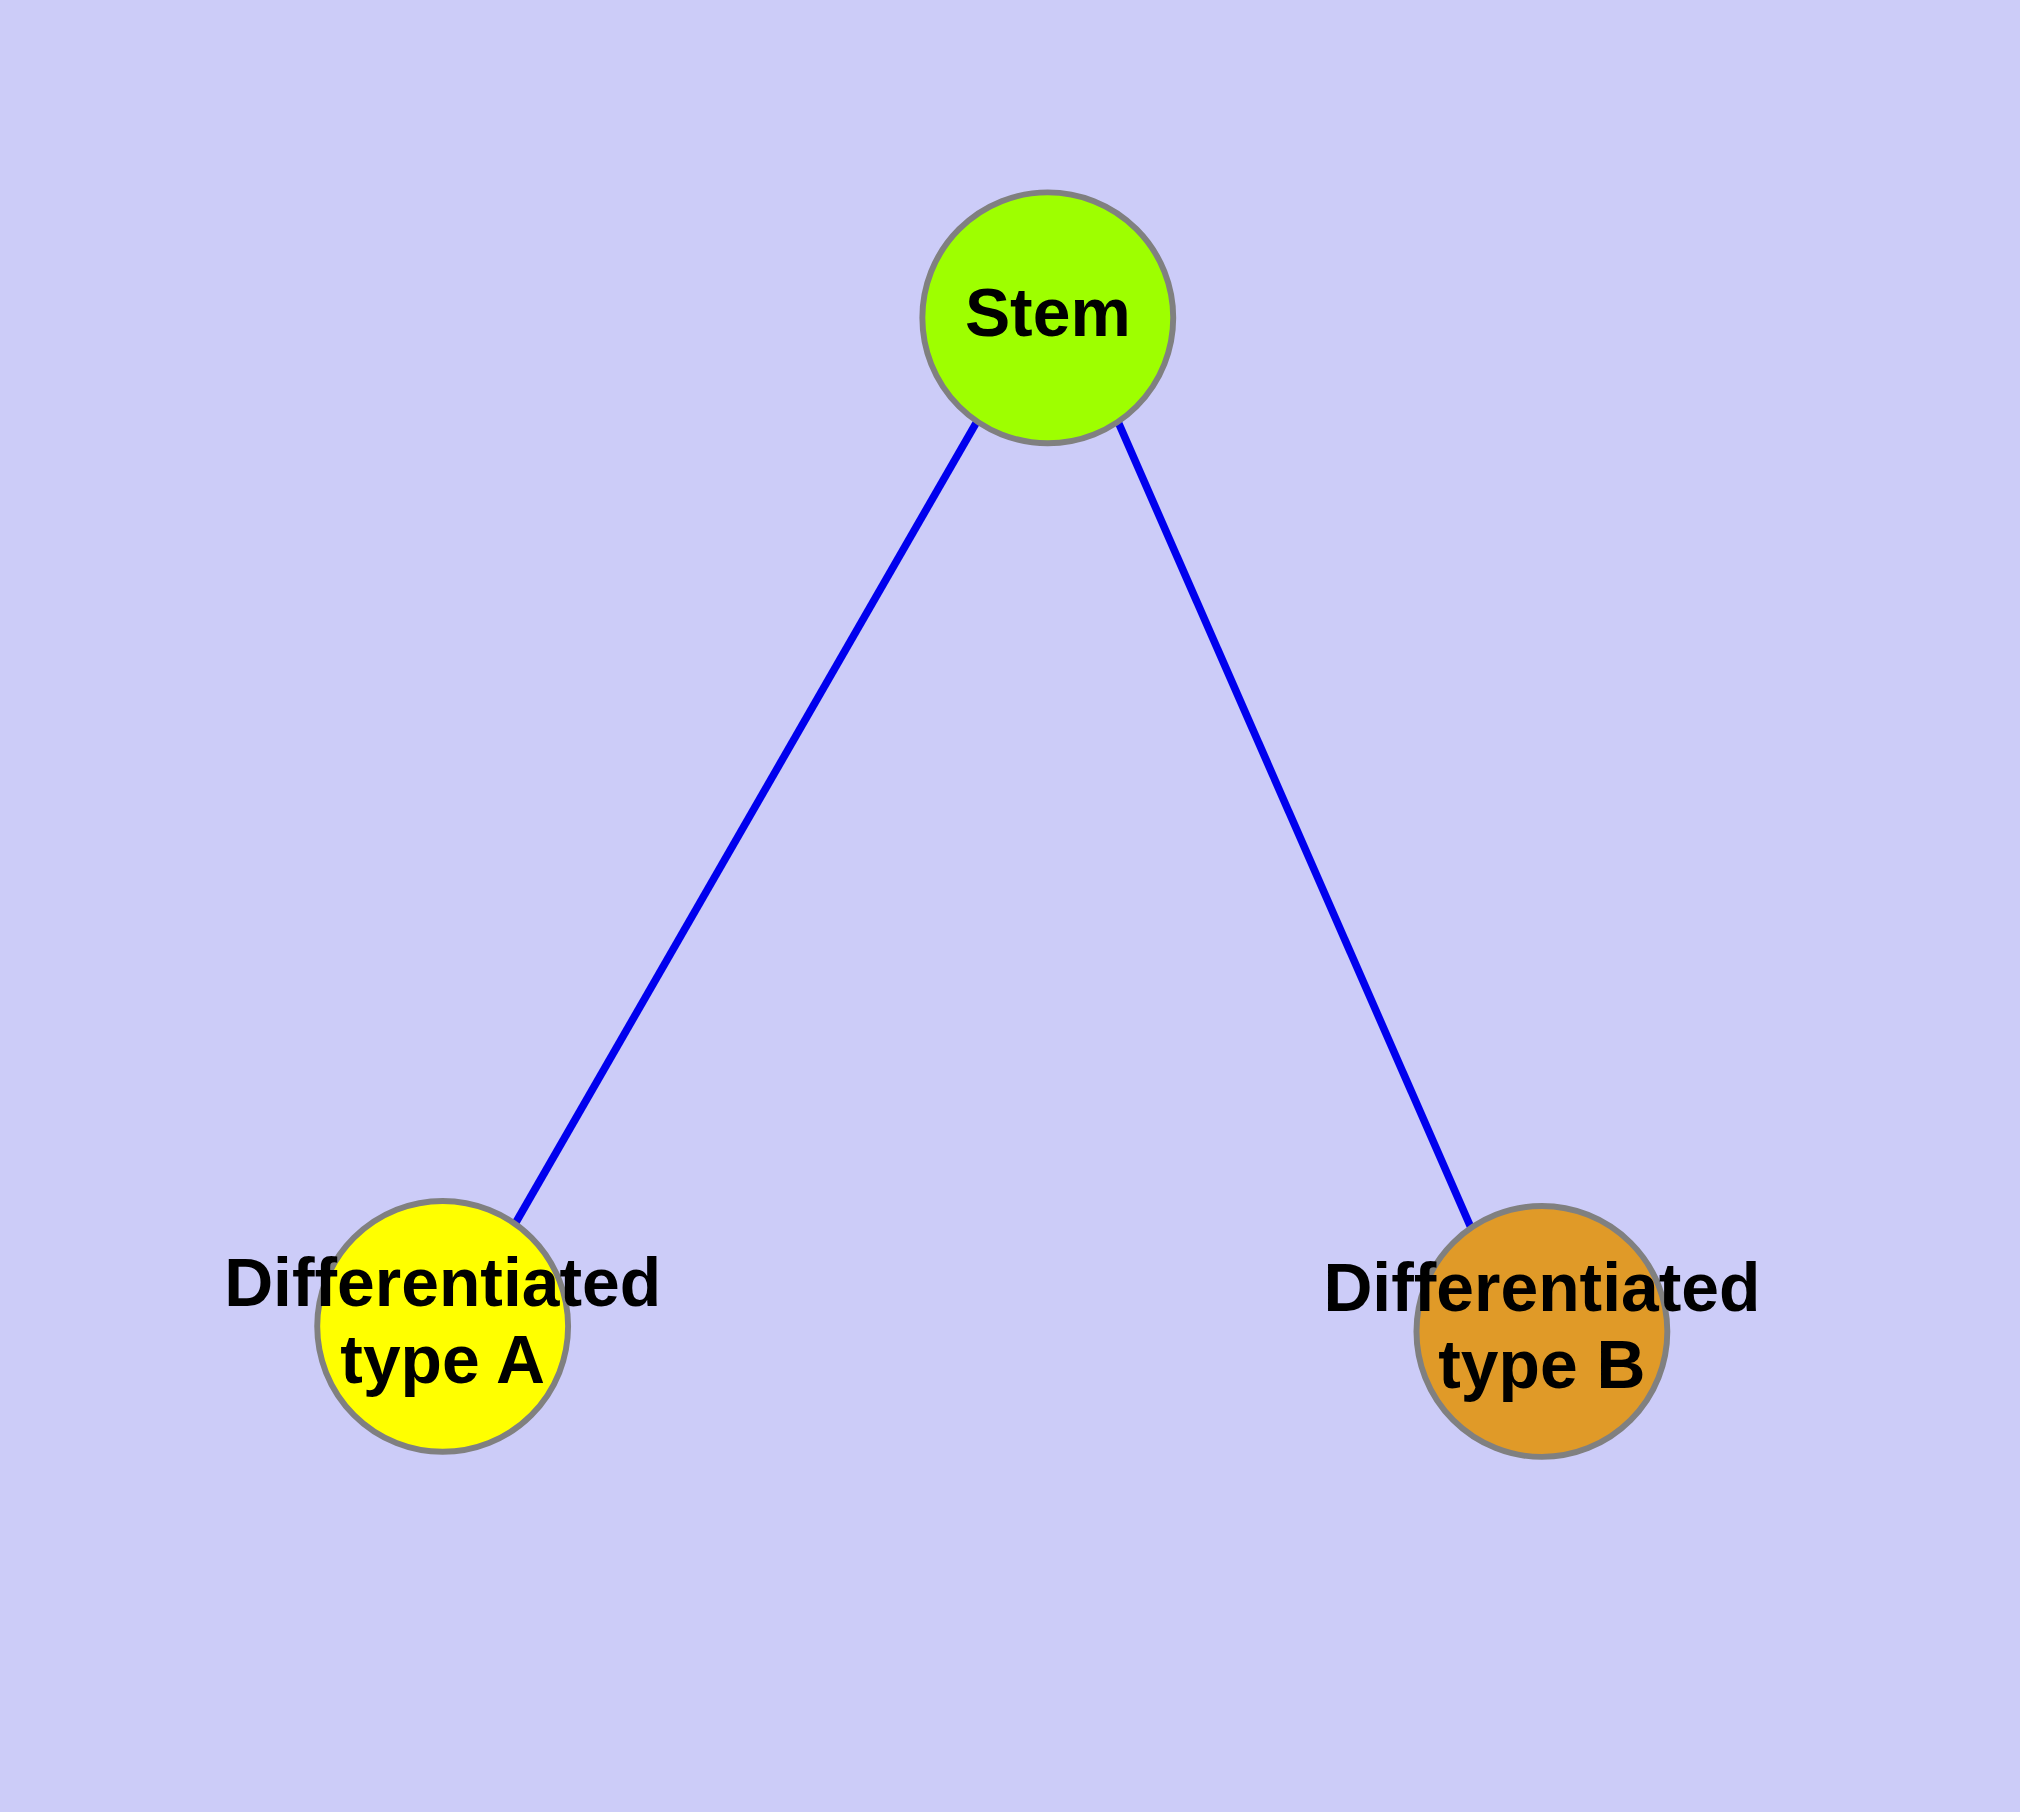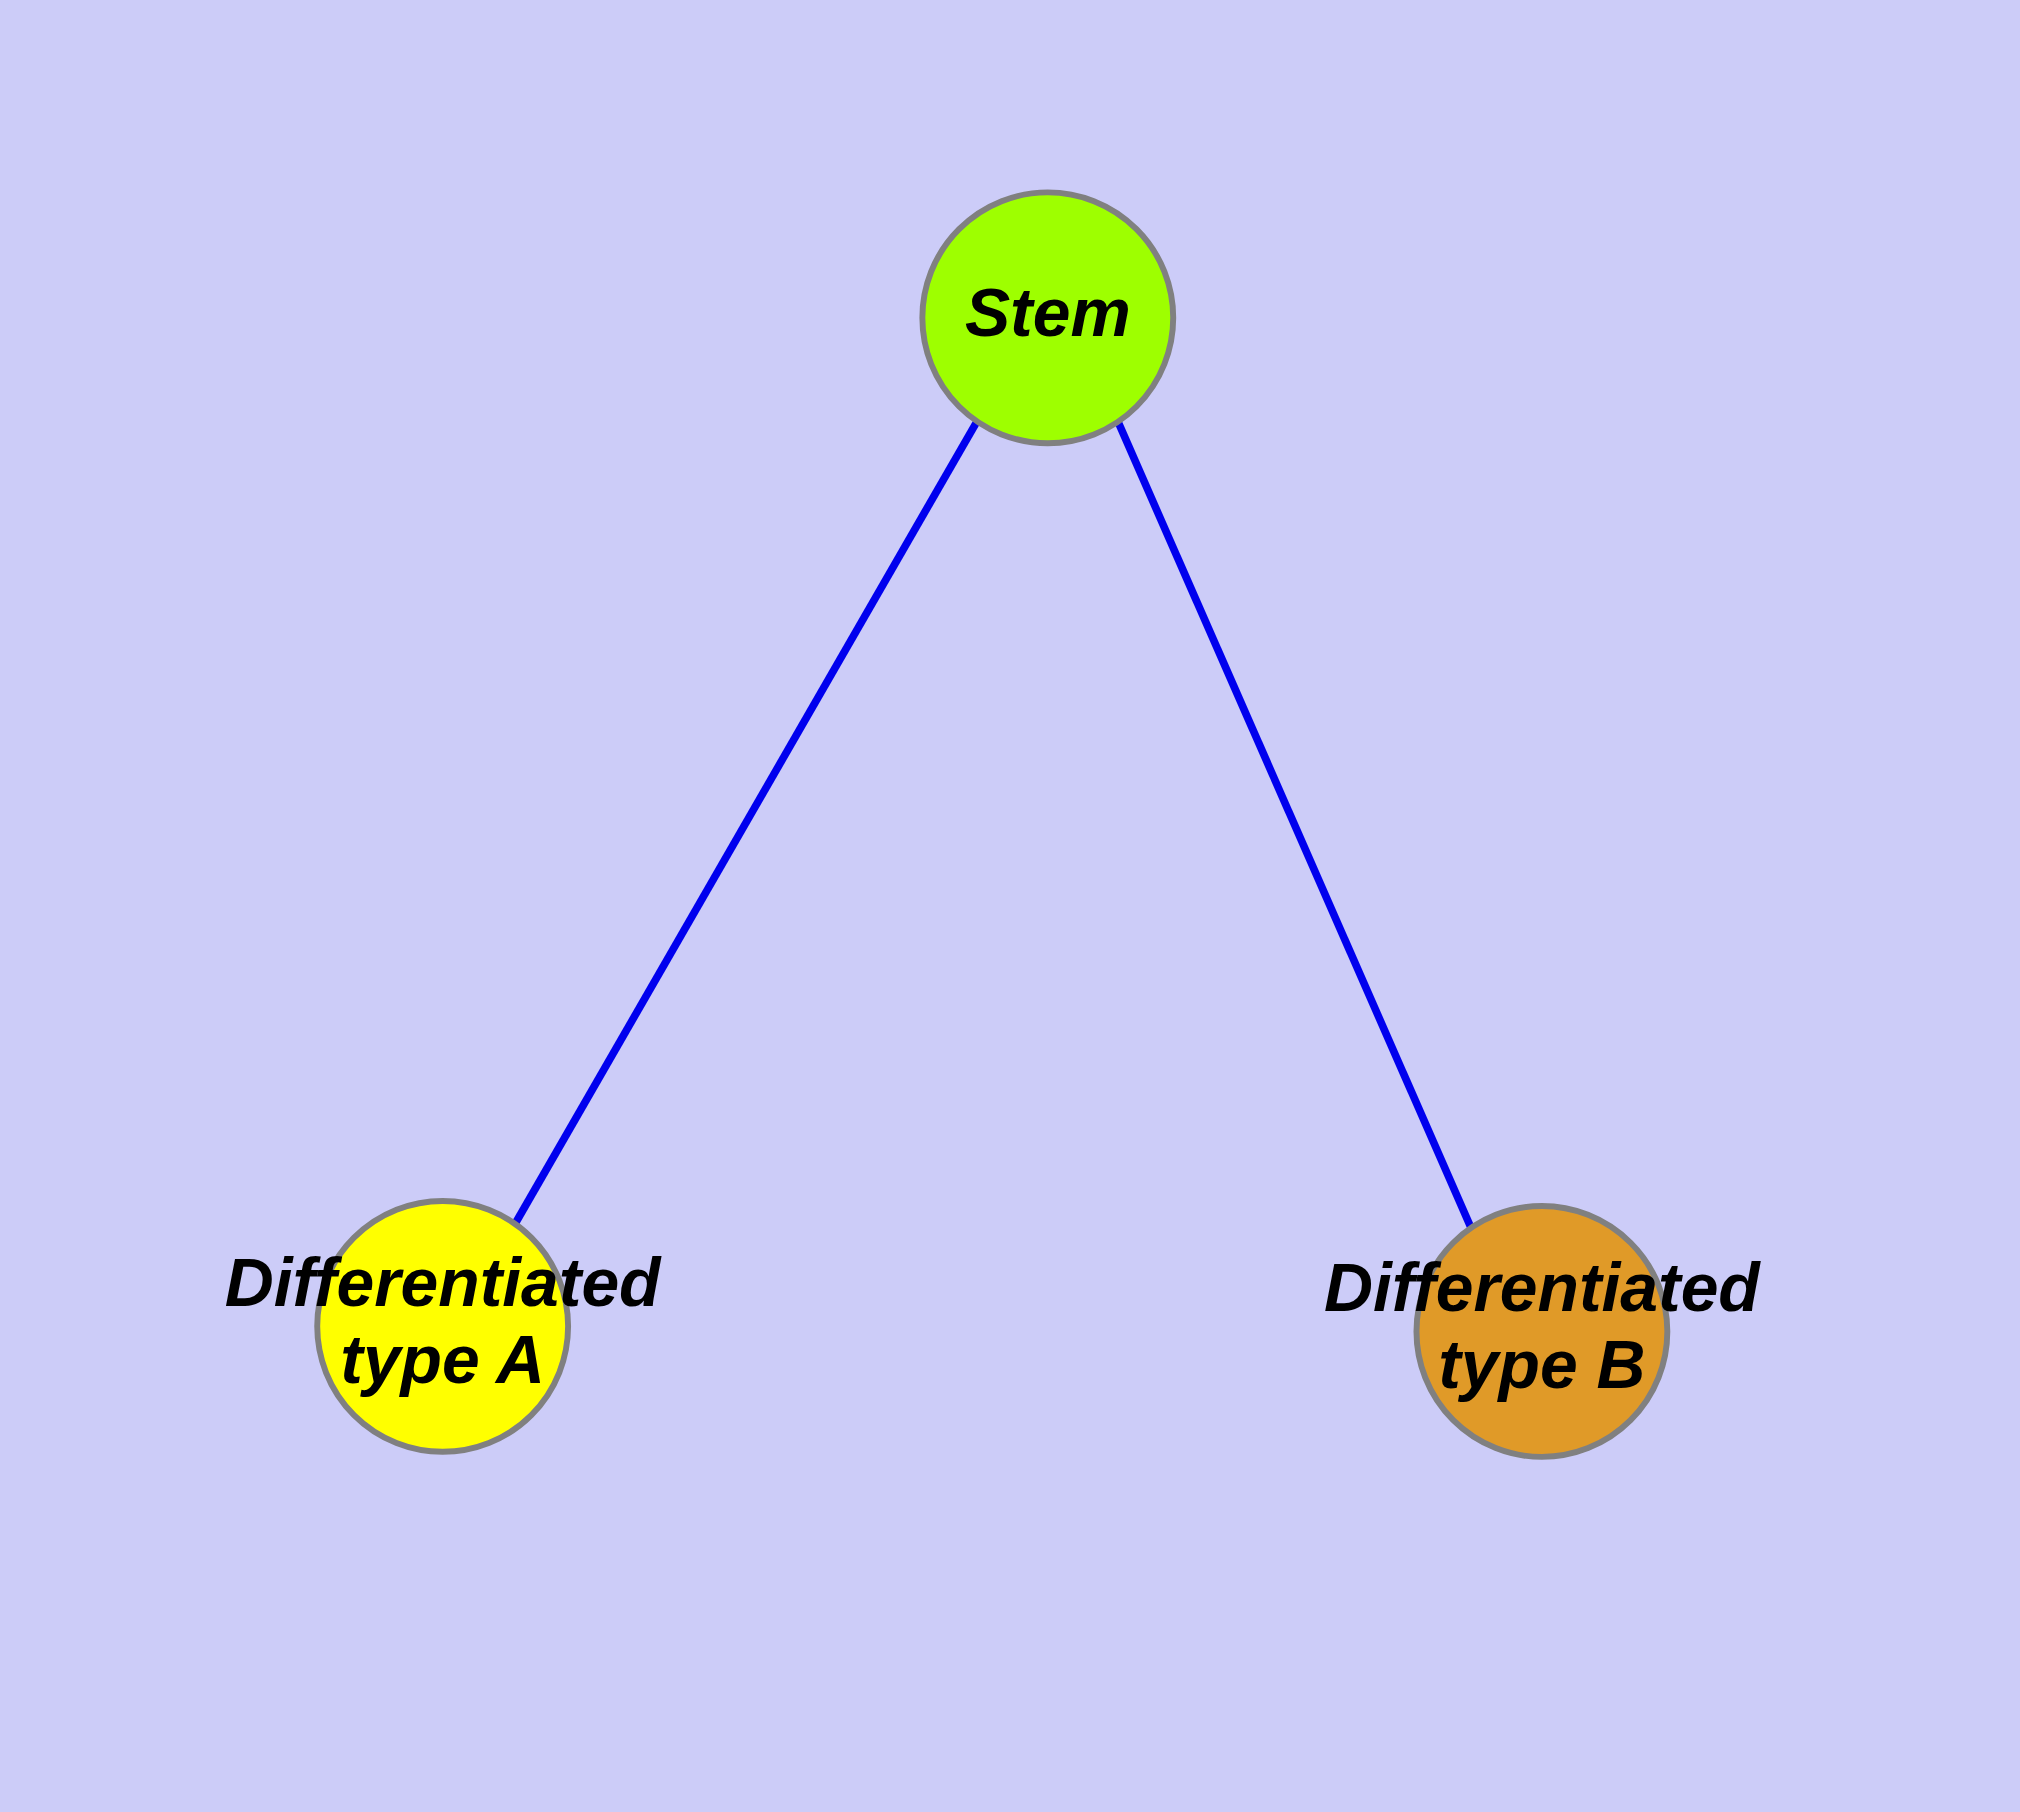--- a/index.html
+++ b/index.html
@@ -27,21 +27,21 @@
     font-family: "Liberation Sans", sans-serif;
     font-weight: bold;
     fill: #000000;
     text-anchor: middle;
     dominant-baseline: middle;
   }
 </style>
 </head>
 <body>
 
-<div id="canvas" style="background: rgb(204, 204, 248); font-style: italic;">
+<div id="canvas" style="background: rgb(204, 204, 248);">
   <svg id="graph-svg" viewBox="0 0 2384 2138" xmlns="http://www.w3.org/2000/svg">
 
     <rect x="0" y="0" width="2384" height="2138" fill="#ccccf8"></rect>
 
     <g>
       <line id="edge-0" x1="1152" y1="498" x2="608" y2="1443" stroke="#0000ee" stroke-width="9" stroke-linecap="butt"></line>
       <line id="edge-1" x1="1319" y1="498" x2="1736" y2="1450" stroke="#0000ee" stroke-width="9" stroke-linecap="butt"></line>
     </g>
 
     <g>

